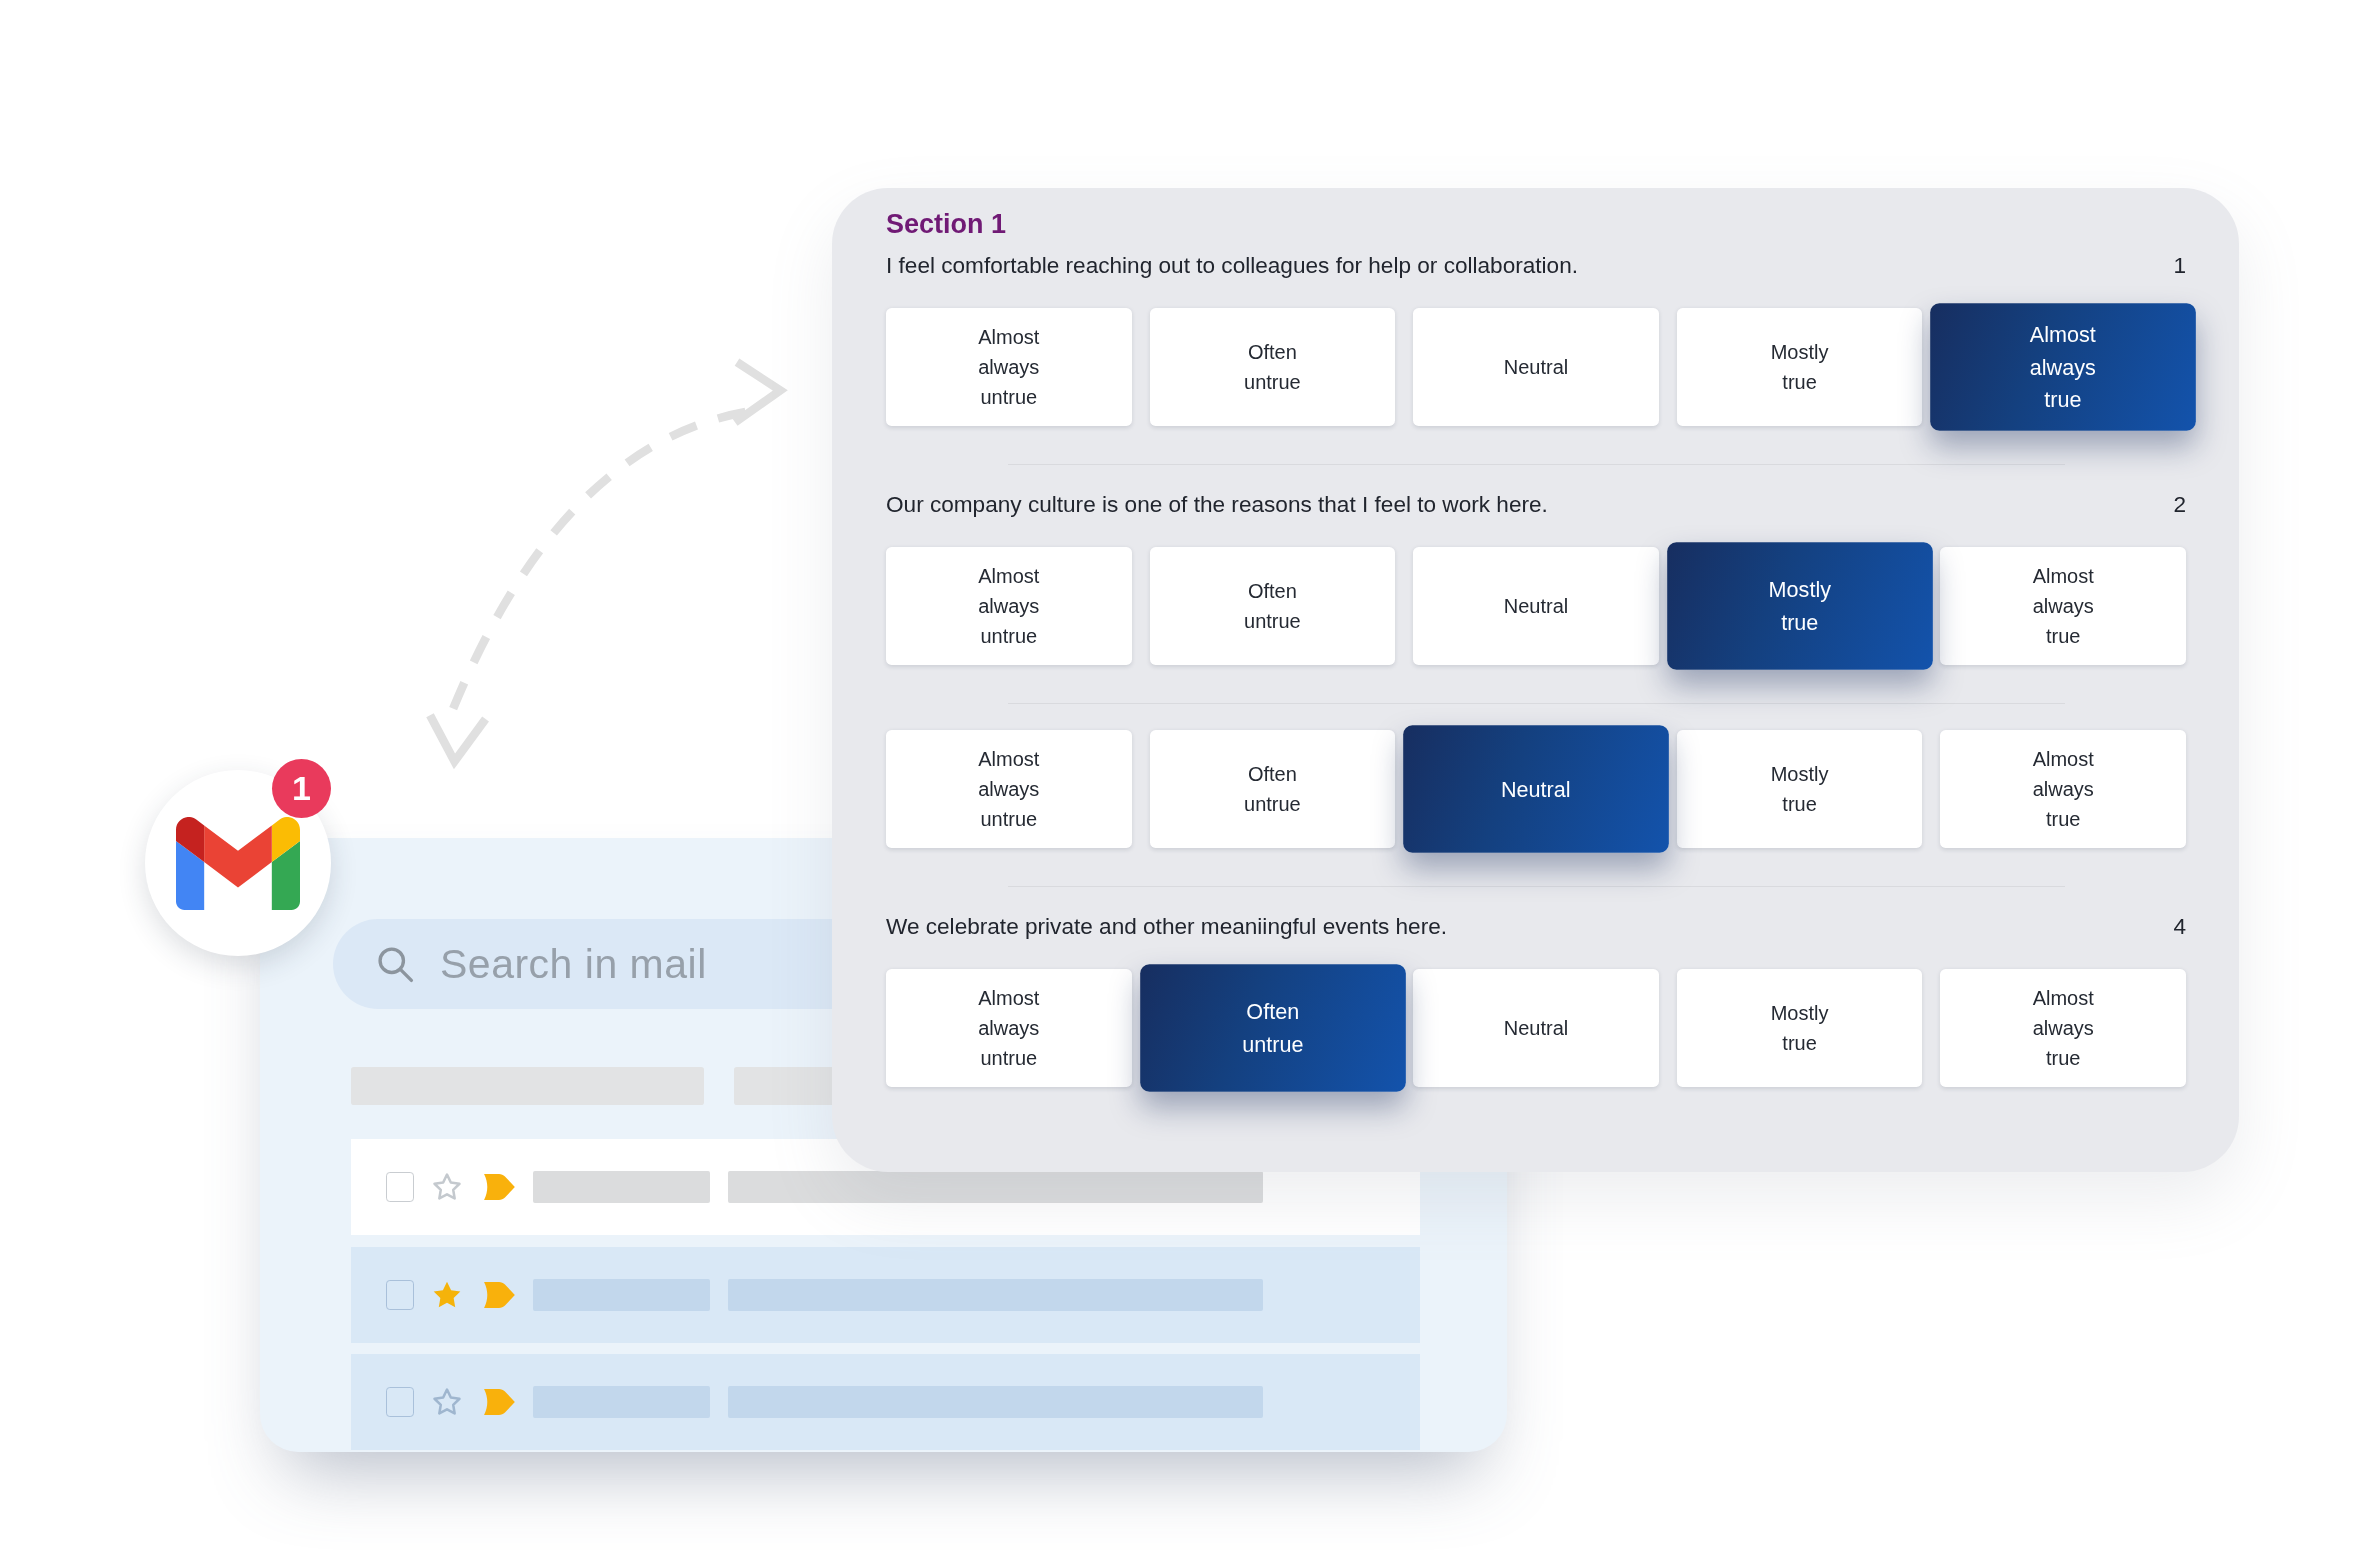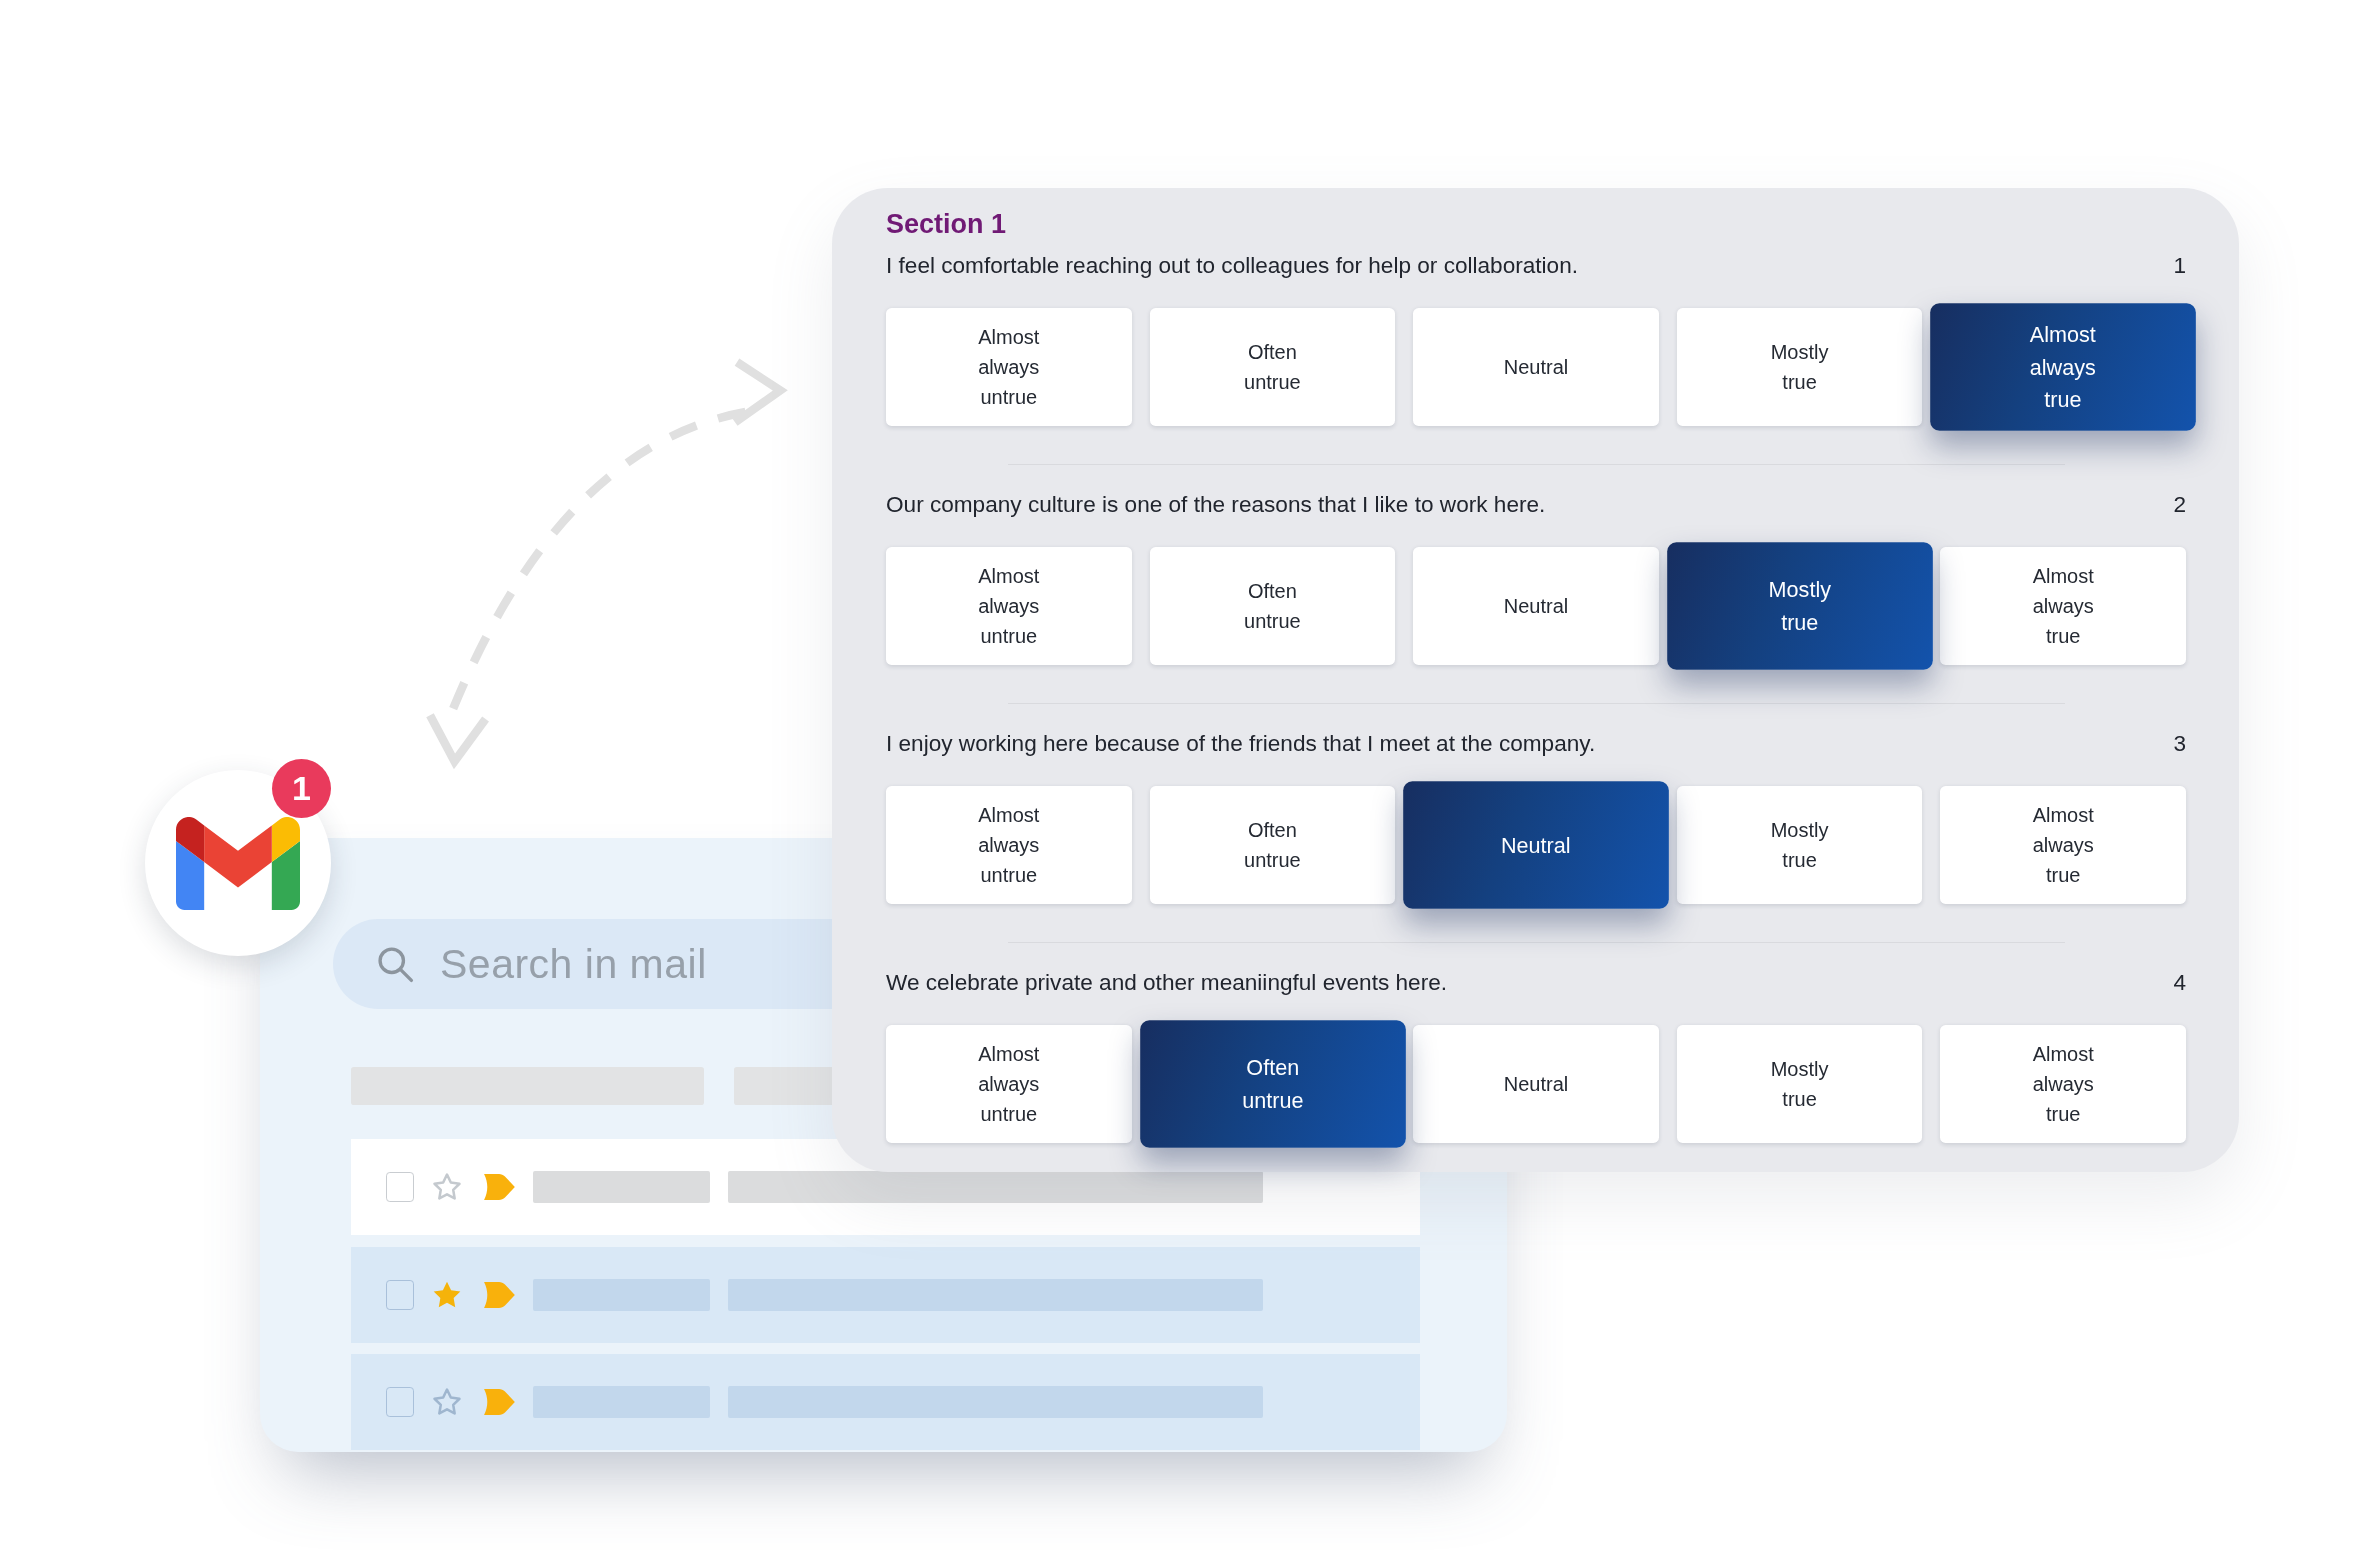--- a/index.html
+++ b/index.html
@@ -152,44 +152,40 @@
 true</button>
             <button class="opt selected">Almost
 always
 true</button>
           </div>
   </div>
 
   <div class="question">
     <div class="q-divider"></div>
     <div class="q-head">
-      <span class="q-text">Our company culture is one of the reasons that I like to work here.</span>
+      <span class="q-text">Our company culture is one of the reasons that I feel to work here.</span>
       <span class="q-num">2</span>
     </div>
     <div class="q-options">
             <button class="opt">Almost
 always
 untrue</button>
             <button class="opt">Often
 untrue</button>
             <button class="opt">Neutral</button>
             <button class="opt selected">Mostly
 true</button>
             <button class="opt">Almost
 always
 true</button>
           </div>
   </div>
 
   <div class="question">
     <div class="q-divider"></div>
-    <div class="q-head">
-      <span class="q-text">I enjoy working here because of the friends that I meet at the company.</span>
-      <span class="q-num">3</span>
-    </div>
     <div class="q-options">
             <button class="opt">Almost
 always
 untrue</button>
             <button class="opt">Often
 untrue</button>
             <button class="opt selected">Neutral</button>
             <button class="opt">Mostly
 true</button>
             <button class="opt">Almost

